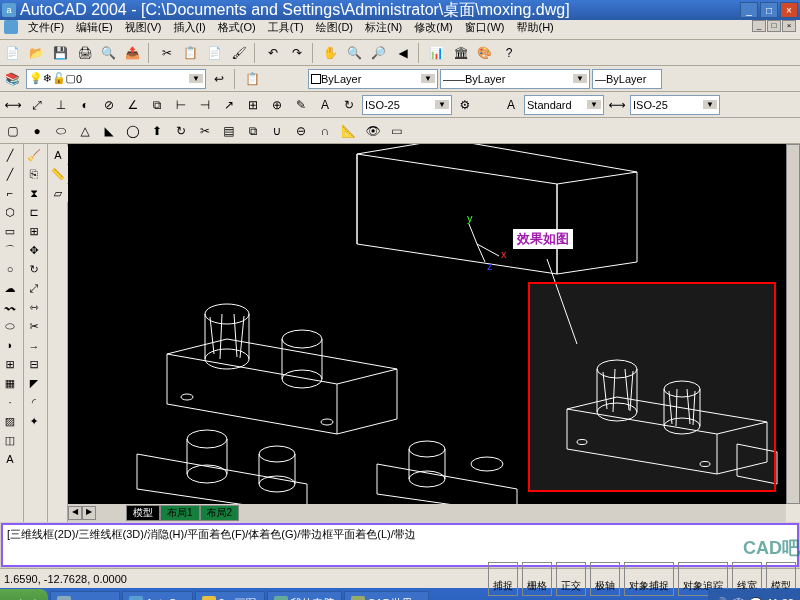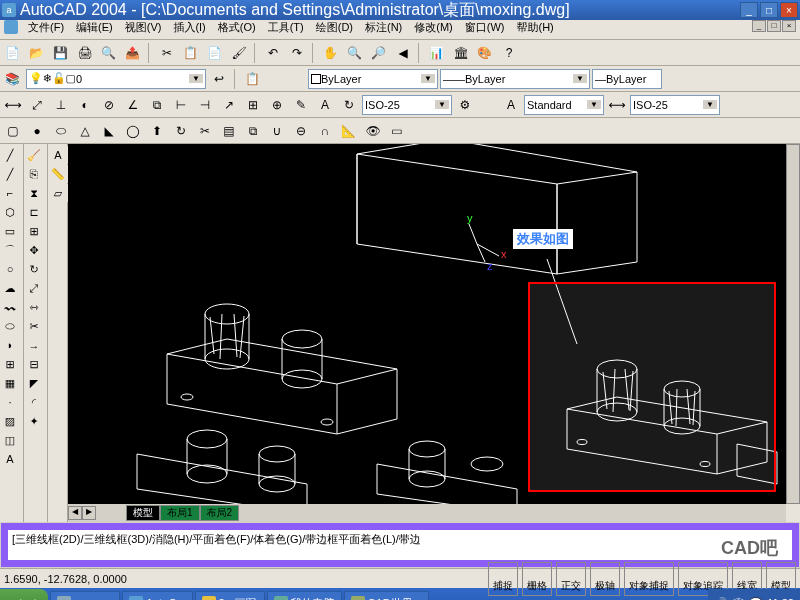--- a/index.html
+++ b/index.html
@@ -24,34 +24,34 @@
 .ltoolbar{width:24px;background:#e8e4dc;border-right:1px solid #aca899;display:flex;flex-direction:column;gap:1px;padding:2px 0}
 .ltoolbar .tbtn{width:20px;height:18px;font-size:11px}
 .canvas-wrap{flex:1;position:relative;background:#e8e4dc}
 .canvas{position:absolute;top:0;left:0;right:14px;bottom:18px;background:#000;overflow:hidden}
 .vscroll{position:absolute;right:0;top:0;width:14px;bottom:18px;background:#d4d0c8;border:1px solid #888}
 .hscroll{position:absolute;left:0;right:14px;bottom:0;height:18px;background:#d4d0c8;display:flex;align-items:center}
 .tabs{display:flex;height:16px;margin-left:30px}
 .tab{padding:0 6px;background:#15803d;border:1px solid #888;font-size:10px;line-height:14px}
 .tab.active{background:#000;color:#fff}
 .scrollbtn{width:14px;height:14px;background:#d4d0c8;border:1px solid #888;font-size:8px;text-align:center}
-.cmdarea{height:44px;background:#fff;border:7px solid #8b5cf6;margin:1px;padding:2px 4px;font-size:11px;line-height:14px;overflow:hidden}
+.cmdarea{height:44px;background:#fff;border:2px solid #8b5cf6;margin:1px;padding:2px 4px;font-size:11px;line-height:14px;overflow:hidden}
 .statusbar{height:20px;background:#e8e4dc;border-top:1px solid #aca899;display:flex;align-items:center;padding:0 4px;gap:4px}
 .statusbar .coords{width:160px}
 .stbtn{padding:16px 4px;border:1px solid #888;height:16px;line-height:14px;font-size:10px}
 .taskbar{height:30px;background:linear-gradient(#3168c8,#2458b0);display:flex;align-items:center;padding:0;gap:2px}
 .startbtn{height:28px;background:linear-gradient(#5da64e,#3d8630);color:#fff;padding:0 12px;font-weight:bold;font-style:italic;border-radius:0 8px 8px 0;display:flex;align-items:center}
 .taskbtn{height:24px;background:#3a70c8;border:1px solid #2a5aa0;color:#fff;padding:0 6px;display:flex;align-items:center;gap:3px;font-size:10px;min-width:70px}
 .taskbtn .ti{width:14px;height:14px;background:#8ab;border-radius:2px}
 .tray{margin-left:auto;background:#2a5aa8;height:28px;display:flex;align-items:center;padding:0 6px;color:#fff;gap:4px;font-size:10px}
 .annotation{position:absolute;border:2px solid red;background:rgba(255,255,255,0.1)}
-.ann-label{position:absolute;background:#fff;color:#3b82f6;font-weight:bold;padding:1px 4px;font-size:13px}
+.ann-label{position:absolute;background:#fff;color:#a21caf;font-weight:bold;padding:1px 4px;font-size:13px}
 svg.wire{position:absolute;top:0;left:0;width:100%;height:100%}
 svg.wire line,svg.wire path,svg.wire ellipse{stroke:#fff;stroke-width:1;fill:none}
-.watermark{position:absolute;right:22px;bottom:40px;color:#000000;font-size:18px;opacity:0.6;font-weight:bold}
+.watermark{position:absolute;right:0;bottom:40px;color:#0f766e;font-size:18px;opacity:0.6;font-weight:bold}
 </style>
 </head>
 <body>
 
 <div class="titlebar">
   <div class="icon">a</div>
   <div class="title">AutoCAD 2004 - [C:\Documents and Settings\Administrator\桌面\moxing.dwg]</div>
   <div class="winbtns">
     <div class="winbtn">_</div>
     <div class="winbtn">□</div>

